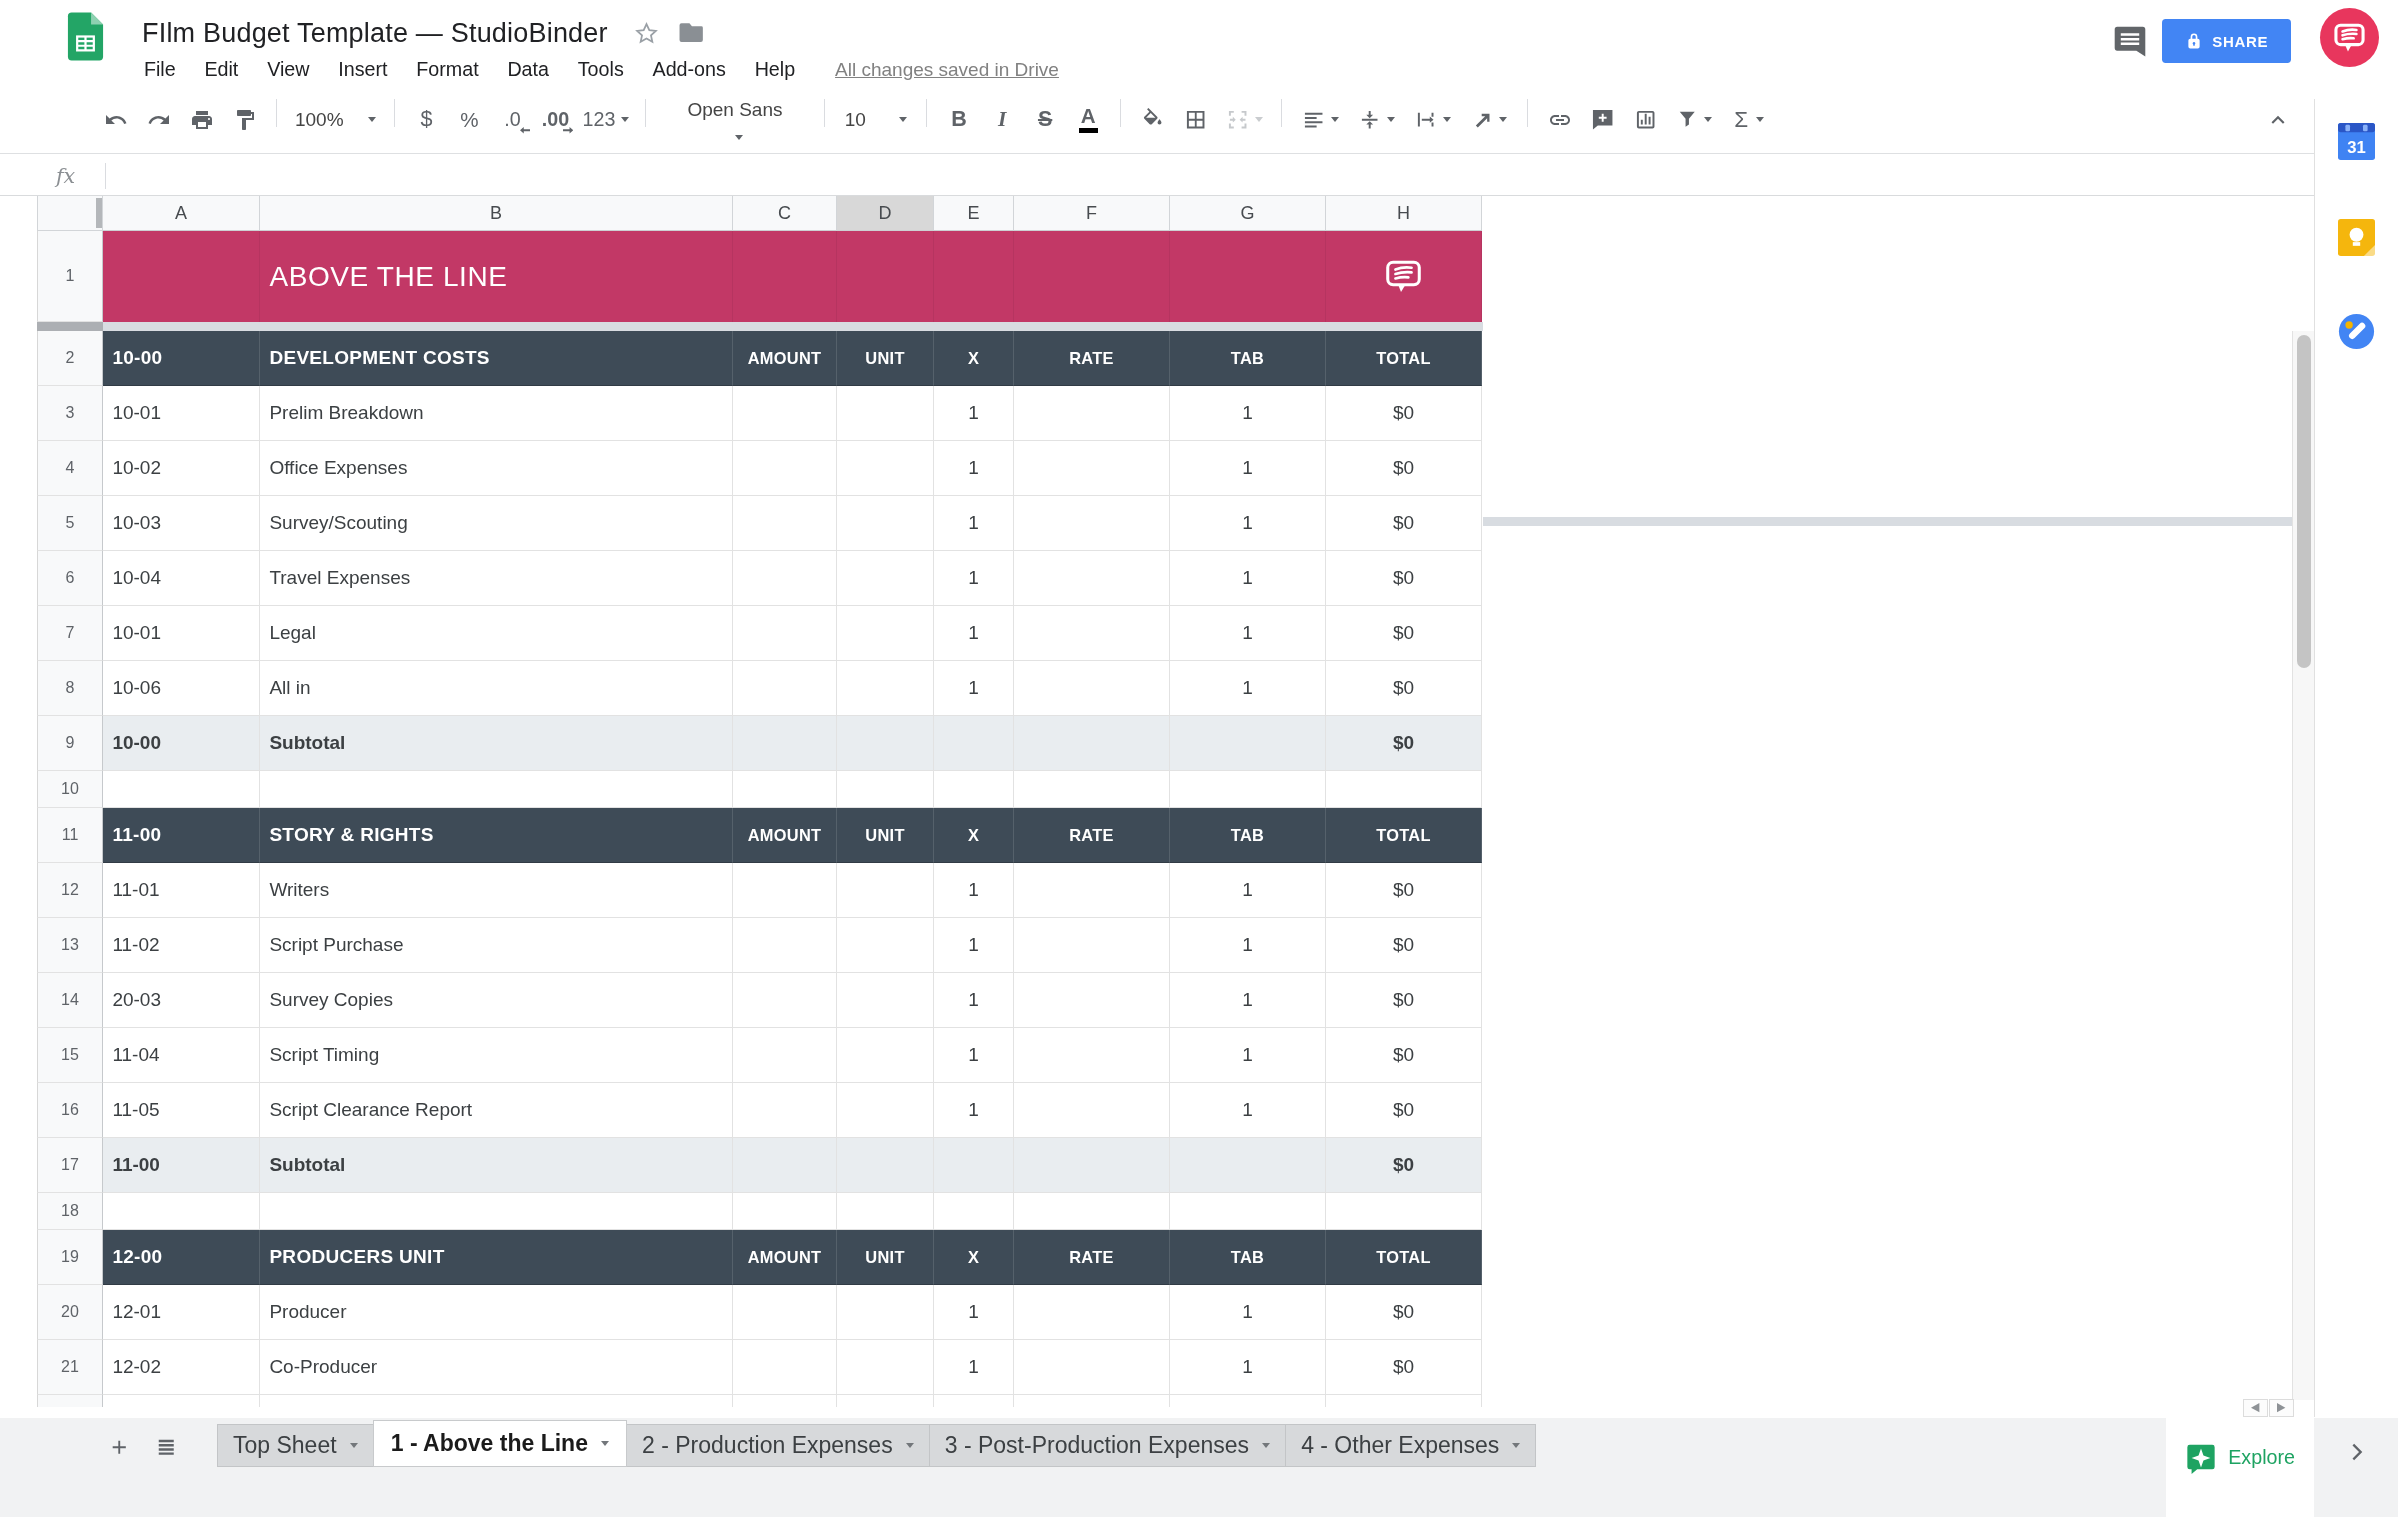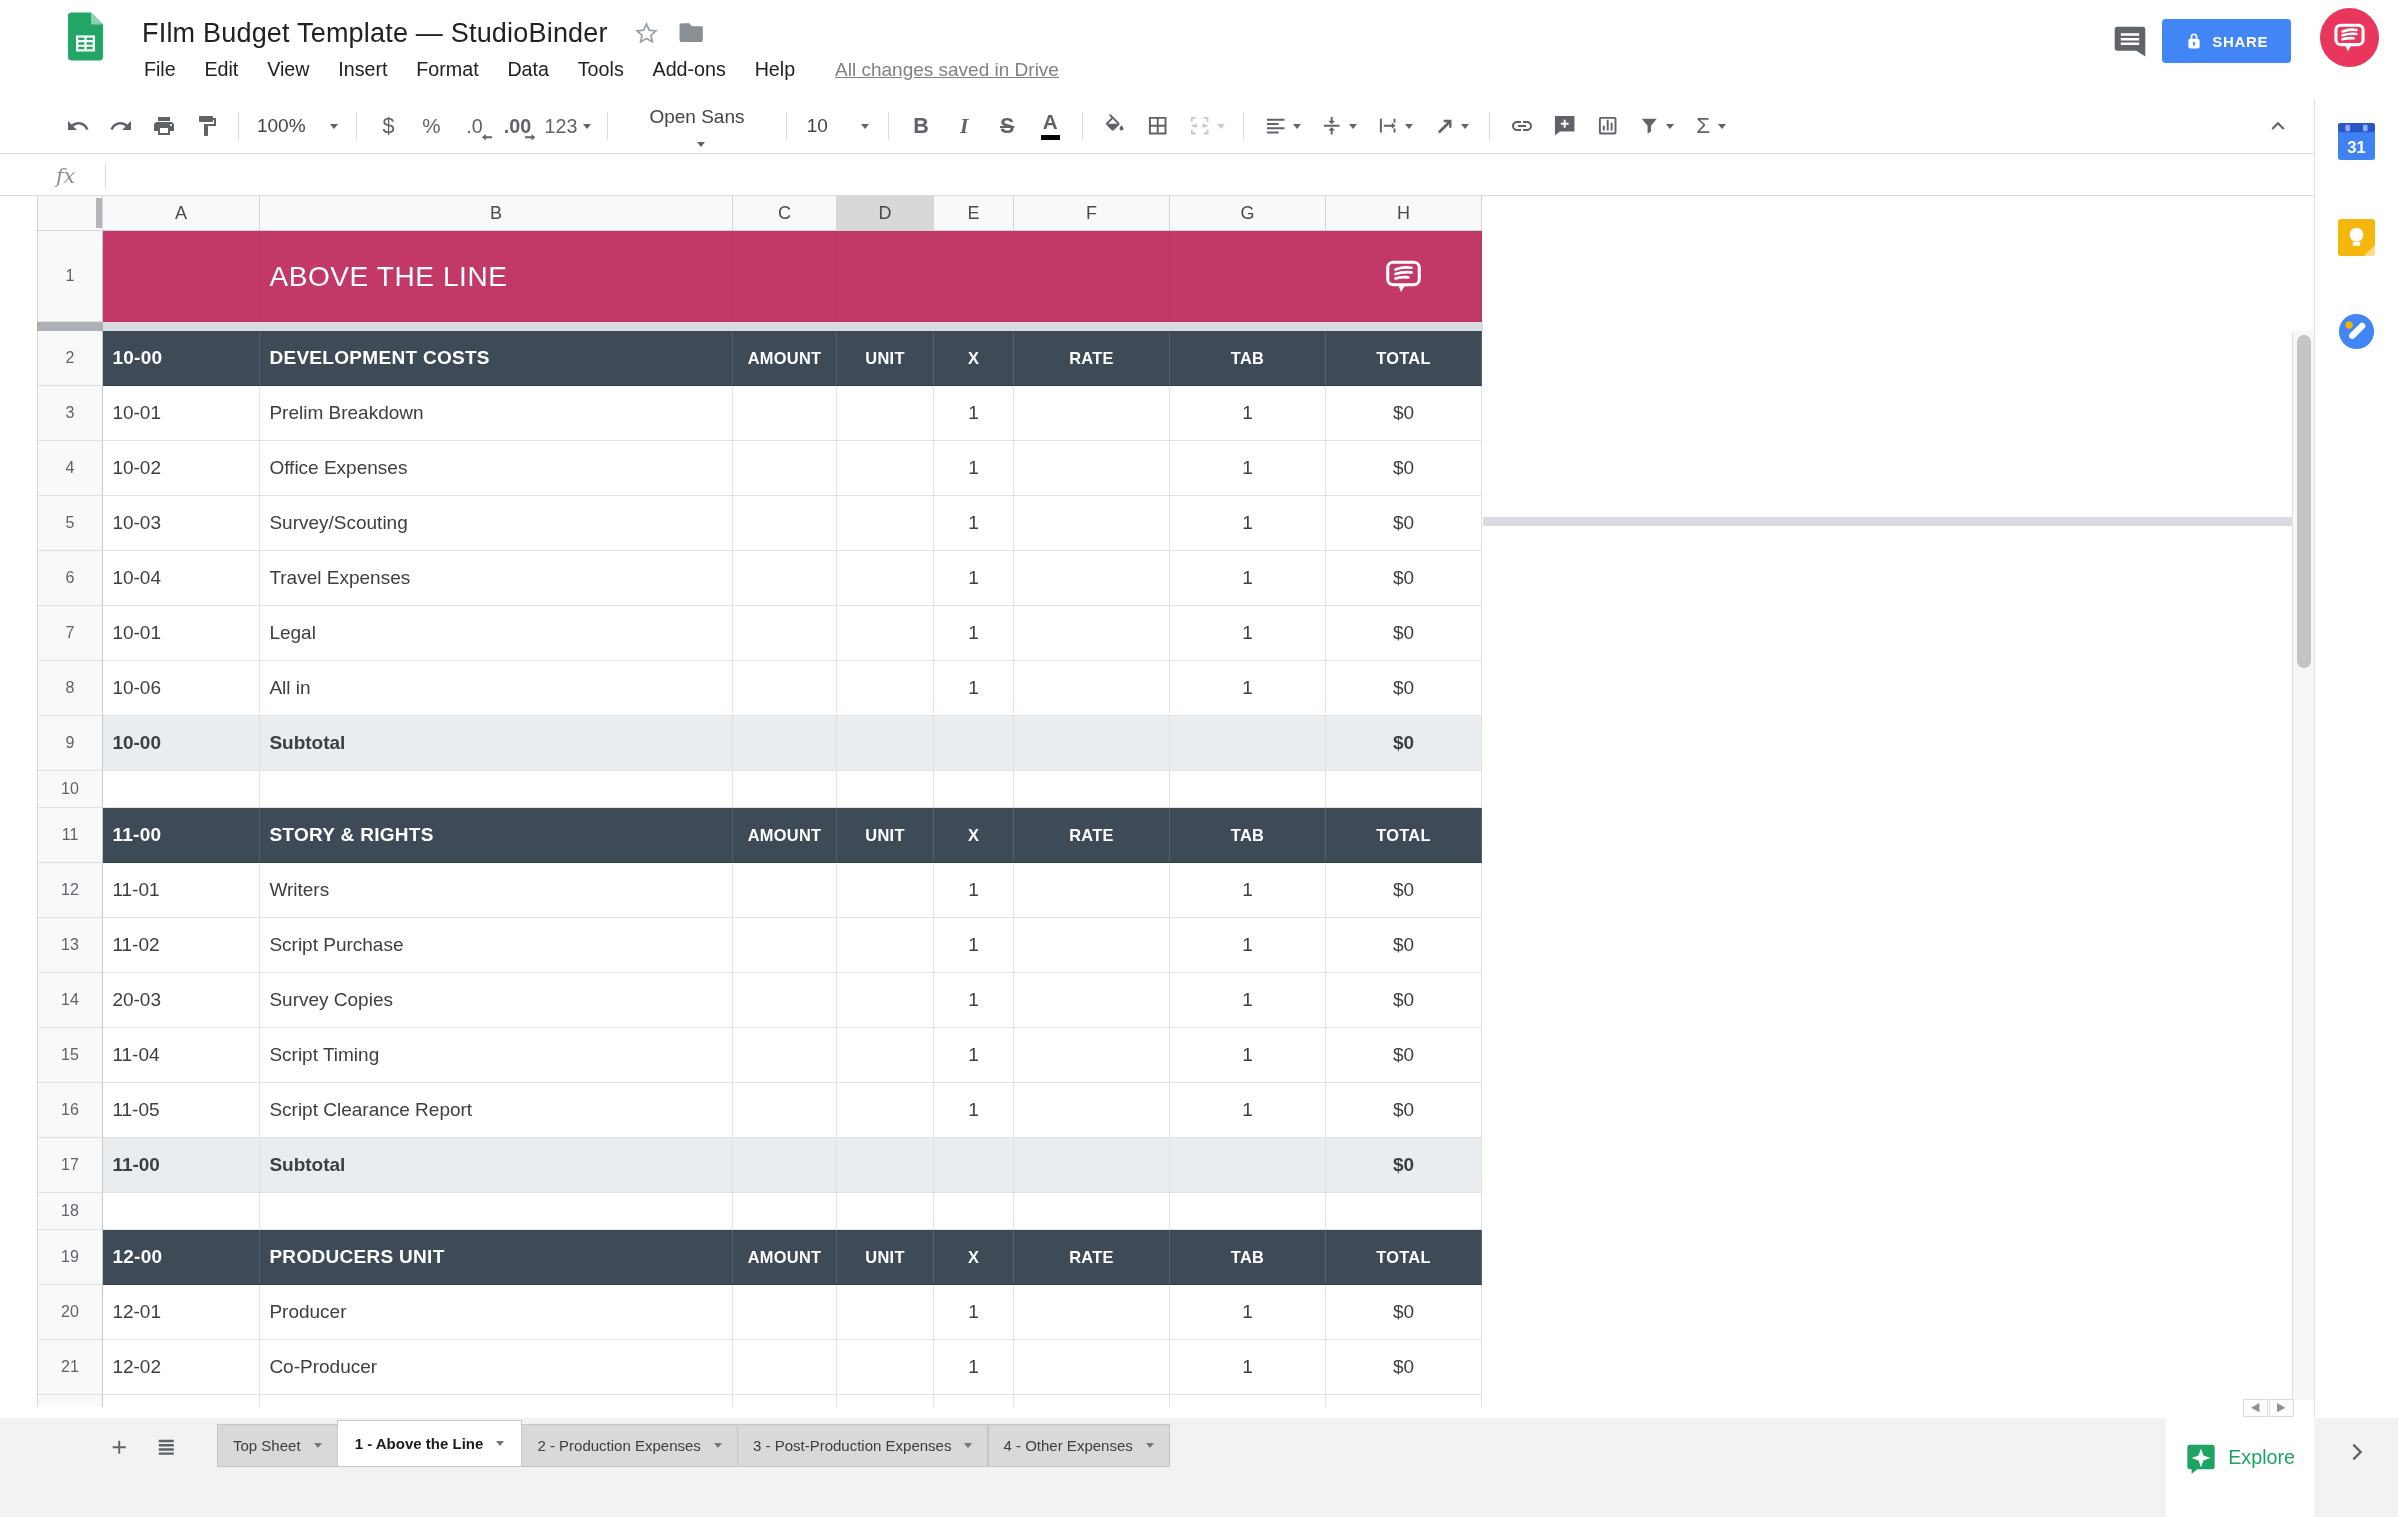--- a/index.html
+++ b/index.html
@@ -19,21 +19,21 @@
   .saved-status{font-size:19px;color:#818181;text-decoration:underline;margin-left:13px;cursor:pointer;}
   .comment-top-btn{position:absolute;left:2108px;top:20.6px;width:39px;height:39px;}
   .share-btn{position:absolute;left:2162px;top:19px;width:129px;height:44px;background:var(--share-blue,#4285F4);
              border-radius:3.7px;display:flex;align-items:center;justify-content:center;cursor:pointer;}
   .share-label{color:#fff;font-size:15px;font-weight:700;letter-spacing:0.7px;margin-left:9.4px;}
   .avatar{position:absolute;left:2320px;top:7.5px;width:59px;height:59px;border-radius:50%;
           background:var(--avatar-pink,#E8365D);display:flex;align-items:center;justify-content:center;cursor:pointer;}
 
   
   .toolbar{position:absolute;left:0;top:99px;width:2314px;height:55px;background:#fff;
-           border-bottom:0.9px solid #DEE0E2;display:flex;align-items:center;padding-left:56px;box-sizing:border-box;}
+           border-bottom:0.9px solid #DEE0E2;display:flex;align-items:flex-start;padding-left:94px;box-sizing:border-box;}
   .tbtn{height:41px;min-width:43px;display:flex;align-items:center;justify-content:center;
         border-radius:2.8px;cursor:pointer;color:#5F6368;position:relative;}
   .tbtn svg{display:block;}
   .tdiv{width:0.9px;height:28px;background:#DADCE0;margin:0 10.3px;}
   .tlabel{font-size:19px;color:#444;}
   .caret{width:0;height:0;border-left:4.7px solid transparent;border-right:4.7px solid transparent;
          border-top:5.6px solid #5F6368;margin-left:8.4px;}
   .caret.light{border-top-color:#C9CCCF;}
   .zoom-btn{padding:0 7.5px;min-width:81px;justify-content:space-between;}
   .font-btn{min-width:139px;padding:0 9.4px;justify-content:space-between;flex-direction:column;}
@@ -108,21 +108,21 @@
   .side-icon{position:absolute;left:23.4px;width:37px;height:37px;cursor:pointer;}
 
   
   .bottom-bar{position:absolute;left:0;top:1418px;width:2399px;height:100px;background:#F1F2F3;}
   .add-sheet-btn{position:absolute;left:103px;top:13px;width:32px;height:32px;display:flex;align-items:center;
                  justify-content:center;cursor:pointer;}
   .all-sheets-btn{position:absolute;left:150px;top:13px;width:32px;height:32px;display:flex;align-items:center;
                  justify-content:center;cursor:pointer;}
   .tabs{position:absolute;left:217px;top:0;display:flex;align-items:flex-start;height:49px;}
   .sheet-tab{margin-top:5.6px;height:43px;background:#D7D9DB;border:0.9px solid #C3C5C7;box-sizing:border-box;
-             display:flex;align-items:center;padding:0 15px;font-size:15px;color:#3C4043;cursor:pointer;
+             display:flex;align-items:center;padding:0 15px;font-size:23px;color:#3C4043;cursor:pointer;
              margin-right:-0.9px;}
   .sheet-tab.active{margin-top:1.9px;height:47px;background:#fff;border-color:#C8CACC;font-weight:700;color:#1B1B1B;
              position:relative;z-index:2;padding:0 17px;}
   .tab-caret{width:0;height:0;border-left:4.7px solid transparent;border-right:4.7px solid transparent;
              border-top:5.6px solid #73777B;margin-left:13px;cursor:pointer;}
   .explore-panel{position:absolute;left:2166px;top:0;width:148px;height:100px;background:#fff;
                  display:flex;align-items:flex-start;justify-content:center;padding-top:24px;box-sizing:border-box;
                  cursor:pointer;}
   .explore-label{font-size:19.7px;color:var(--explore-green,#1EA362);margin-left:11.2px;margin-top:3.7px;}
   .panel-collapse{position:absolute;left:2339px;top:17px;width:34px;height:34px;display:flex;align-items:center;

